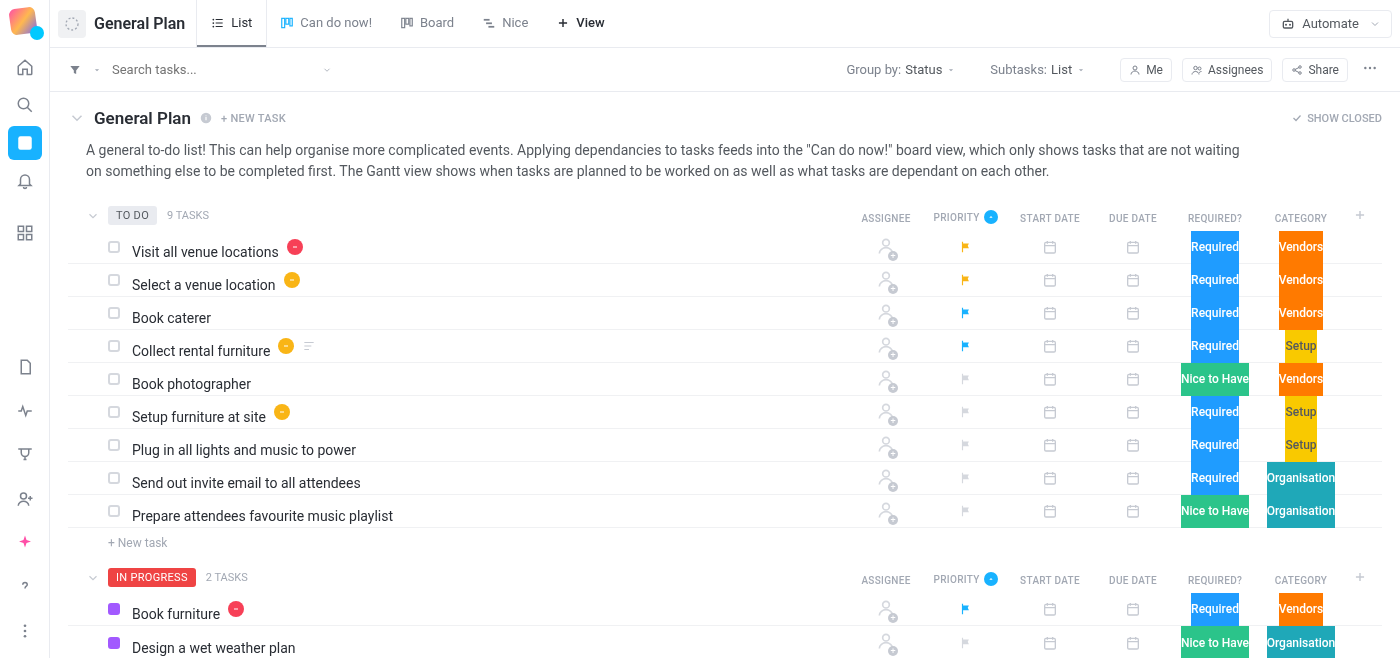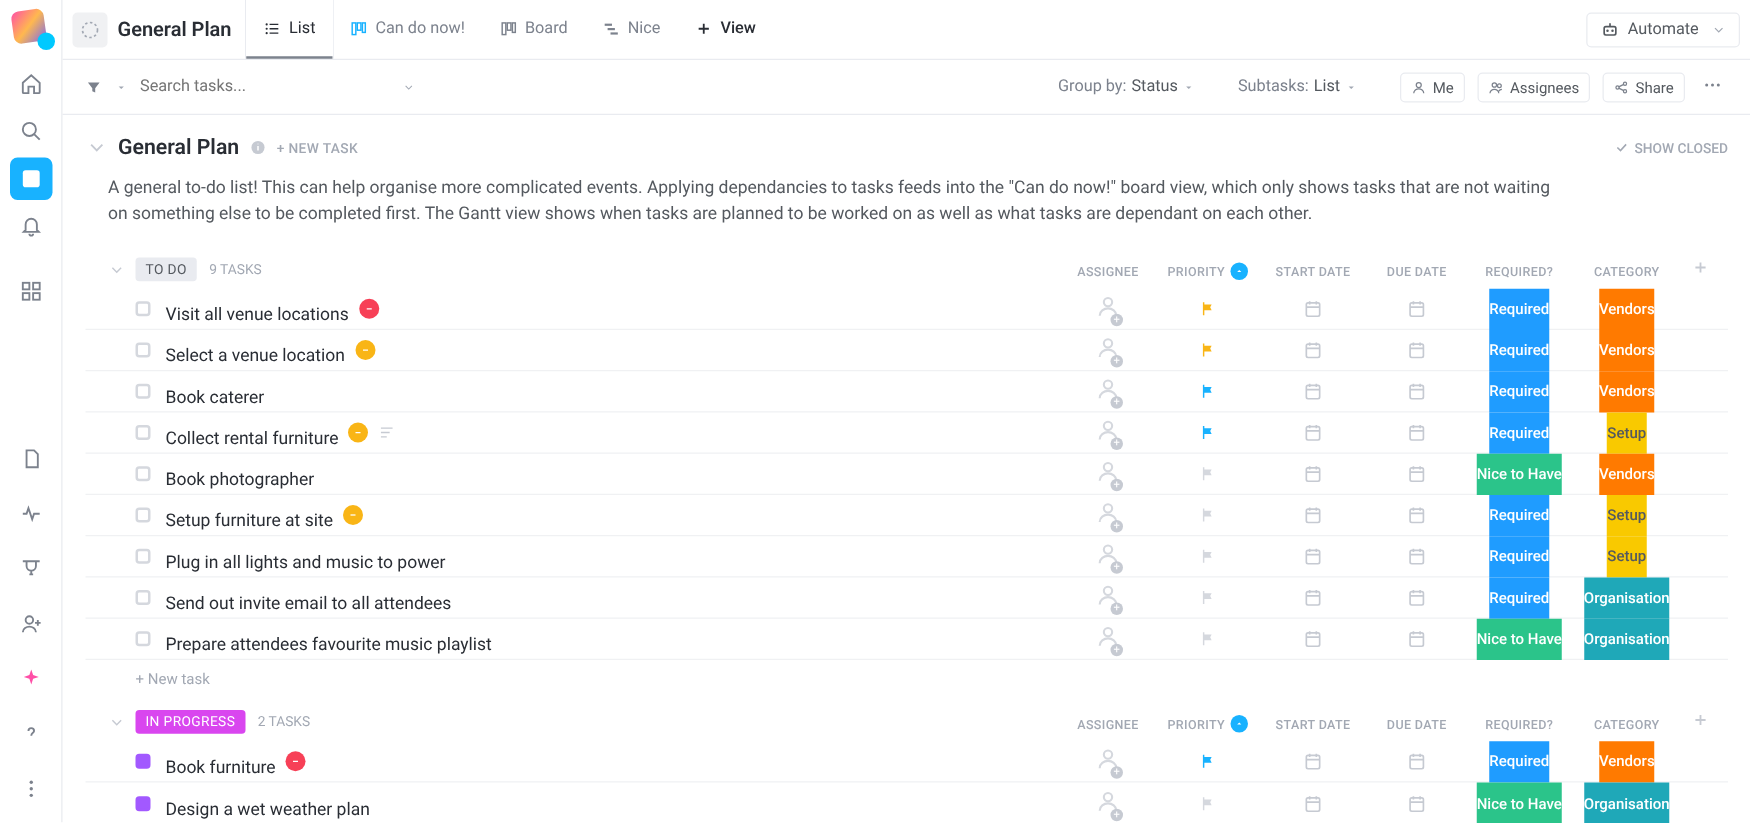--- a/index.html
+++ b/index.html
@@ -41,21 +41,21 @@
 .lh-circle{color:#c6cad2;}
 .lh-title{font-size:17px; font-weight:600;}
 .lh-info{color:#c6cad2;}
 .lh-newtask{color:#a2a8b3; font-size:11px; font-weight:500; letter-spacing:.3px; cursor:pointer;}
 .lh-showclosed{margin-left:auto; color:#a2a8b3; font-size:11px; font-weight:500; display:flex; align-items:center; gap:4px; cursor:pointer;}
 .desc { color:#54595f; font-size:14px; line-height:1.5; margin:0 0 24px 18px; max-width:1170px; }
 .group{margin-bottom:18px;}
 .group-header{display:flex; align-items:center; padding:0 0 6px 18px; font-size:11px; color:#a2a8b3;}
 .gh-caret{color:#c6cad2; margin-right:8px;}
 .gh-status{padding:3px 8px; border-radius:3px; font-weight:400; letter-spacing:.3px; color:#54595f; background:#e9ebf0;}
-.gh-status.inprogress{background:#d946ef; color:#fff;}
+.gh-status.inprogress{background:#ef4444; color:#fff;}
 .gh-count{margin-left:10px; color:#a2a8b3;text-align:right;}
 .gh-cols{margin-left:auto; display:flex; align-items:flex-end;}
 .gh-col{text-align:center; color:#a2a8b3; font-size:10px; font-weight:500; letter-spacing:.3px;}
 .gh-col.add{width:32px;color:#c6cad2; cursor:pointer; margin-right:6px;}
 .c-ass{width:80px;} .c-pri{width:80px;} .c-sd{width:88px;} .c-dd{width:78px;} .c-req{width:86px;} .c-cat{width:86px;}
 .c-pri .pill{display:inline-flex; align-items:center; justify-content:center; width:14px; height:14px; background:#18b2ff; color:#fff; border-radius:50%; margin-left:2px;}
 .c-pri .pill svg{width:8px;height:8px;}
 .task-row{display:flex; align-items:center; height:33px; border-bottom:1px solid #f0f1f3; padding-left:40px;}
 .task-row:last-child{border-bottom:none;}
 .tr-status{width:12px; height:12px; border:2px solid #d5d8de; border-radius:3px; margin-right:12px; flex-shrink:0;}

